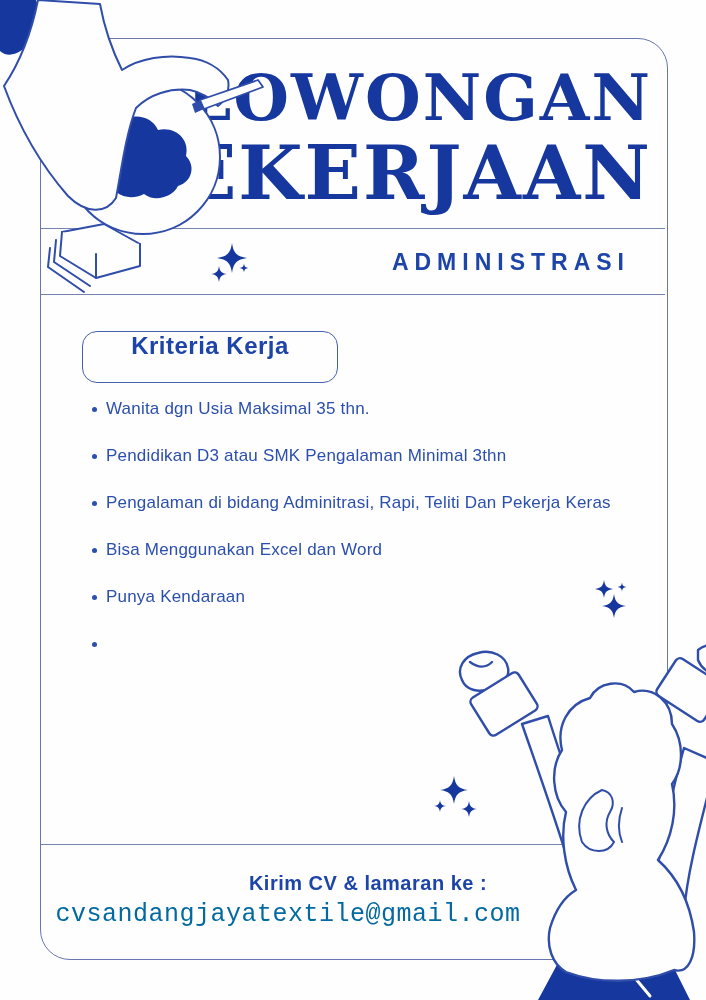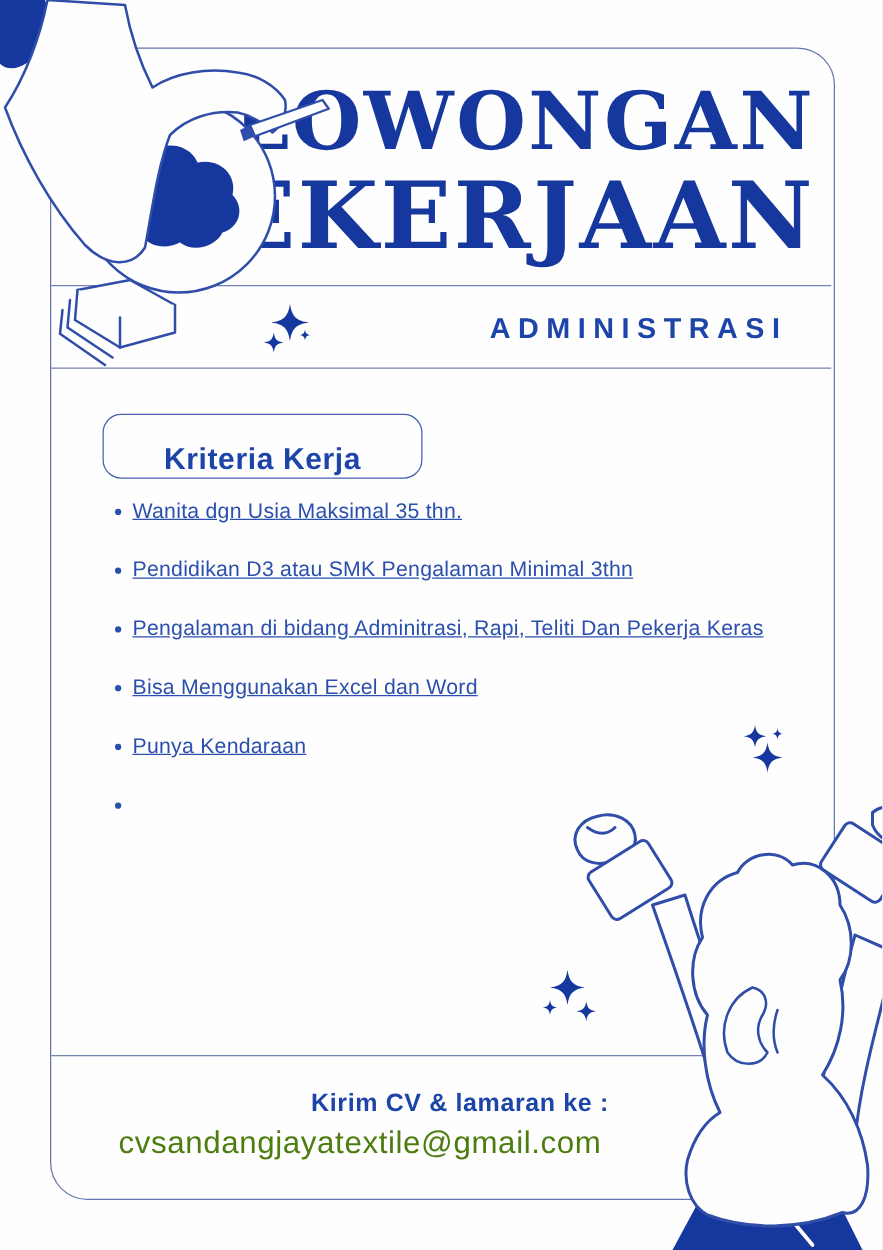--- a/index.html
+++ b/index.html
@@ -27,44 +27,44 @@
 
   .subtitle{
     position:absolute;right:76px;top:249px;
     font-size:23px;font-weight:700;letter-spacing:6px;color:#1d44a8;
     white-space:nowrap;
   }
 
   .kriteria-box{
     position:absolute;left:82px;top:331px;width:254px;height:50px;
     border:1.6px solid #4560ad;border-radius:15px;
-    display:flex;align-items:flex-end;justify-content:center;
+    display:flex;align-items:flex-start;justify-content:center;
   }
   .kriteria-box span{font-size:24px;font-weight:700;color:#1d44a8;letter-spacing:0.5px;}
 
   ul.criteria{
     position:absolute;left:92px;top:398px;width:565px;margin:0;padding:0;list-style:none;
   }
   ul.criteria li{
     display:flex;align-items:flex-start;gap:9px;
     margin-bottom:25px;line-height:22px;
-    font-size:17px;color:#2b4fad;letter-spacing:0.2px;text-decoration:underline;
+    font-size:17px;color:#2b4fad;letter-spacing:0.2px;
   }
   ul.criteria li .dot{
     width:5px;height:5px;border-radius:50%;background:#2b4fad;
     margin-top:9px;flex:0 0 5px;
   }
 
   .contact-label{
     position:absolute;left:0;top:872px;width:736px;text-align:center;
     font-size:20px;font-weight:700;color:#1d44a8;letter-spacing:0.5px;
   }
   .contact-email{
     position:absolute;left:0;top:900px;width:576px;text-align:center;
-    font-size:25px;color:#4d7c0f;letter-spacing:0.5px;
+    font-size:25px;color:#0369a1;letter-spacing:0.5px;font-family:Liberation Mono, monospace;
   }
 
   .svg-abs{position:absolute;}
   .sparkles path{fill:#16379e;}
 </style>
 </head>
 <body>
 
 <div class="poster">
 

